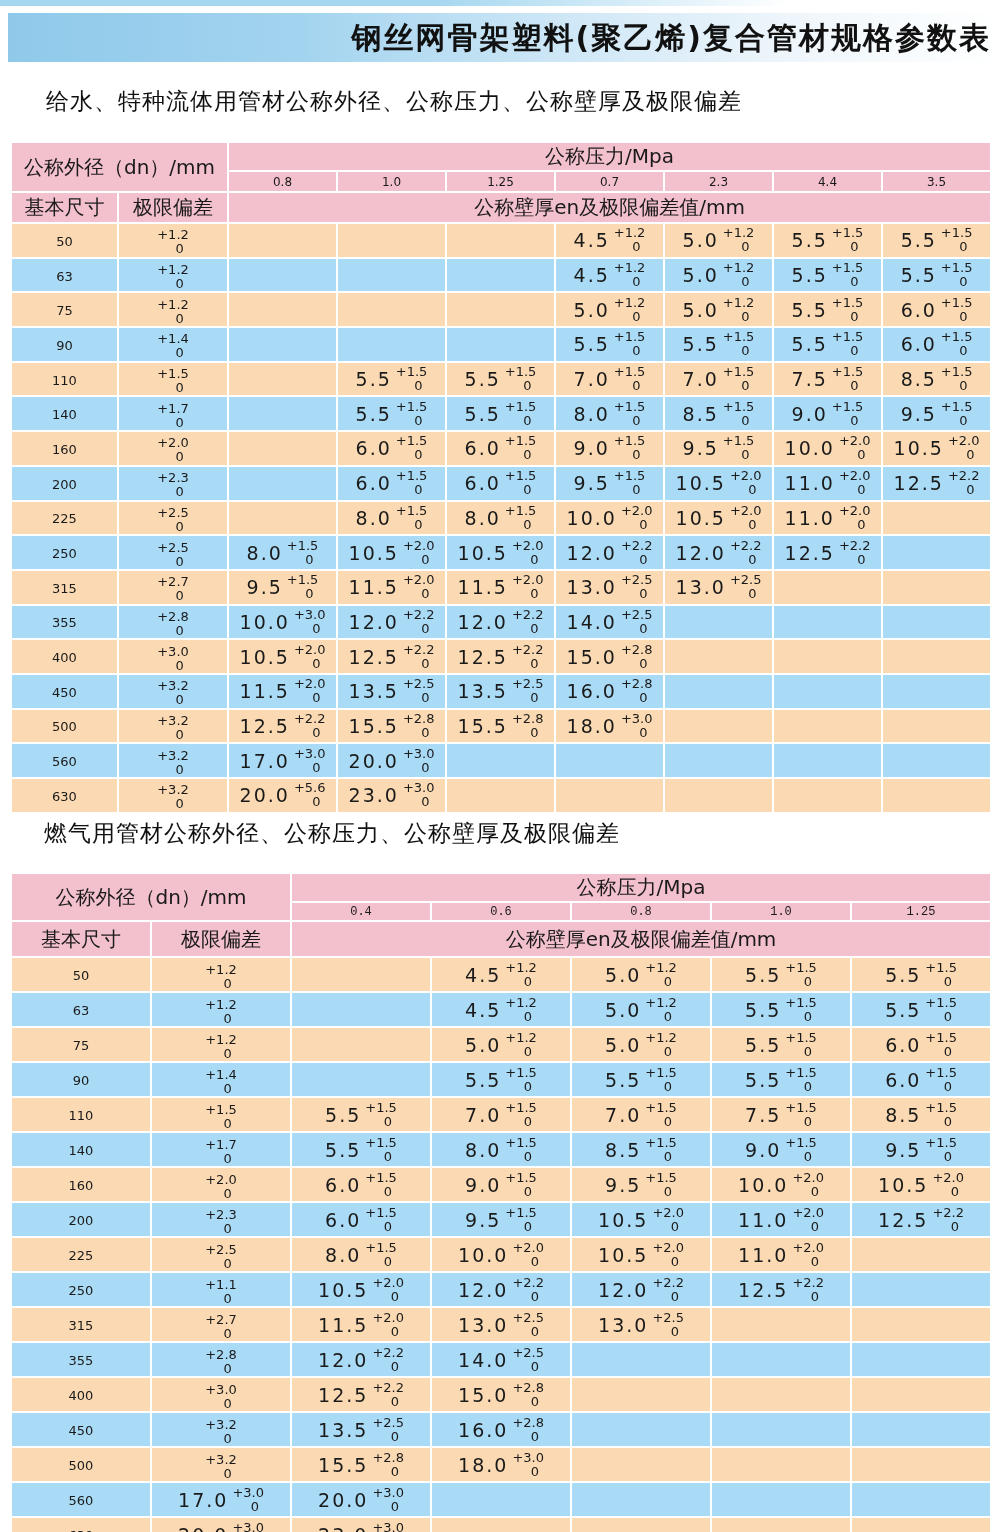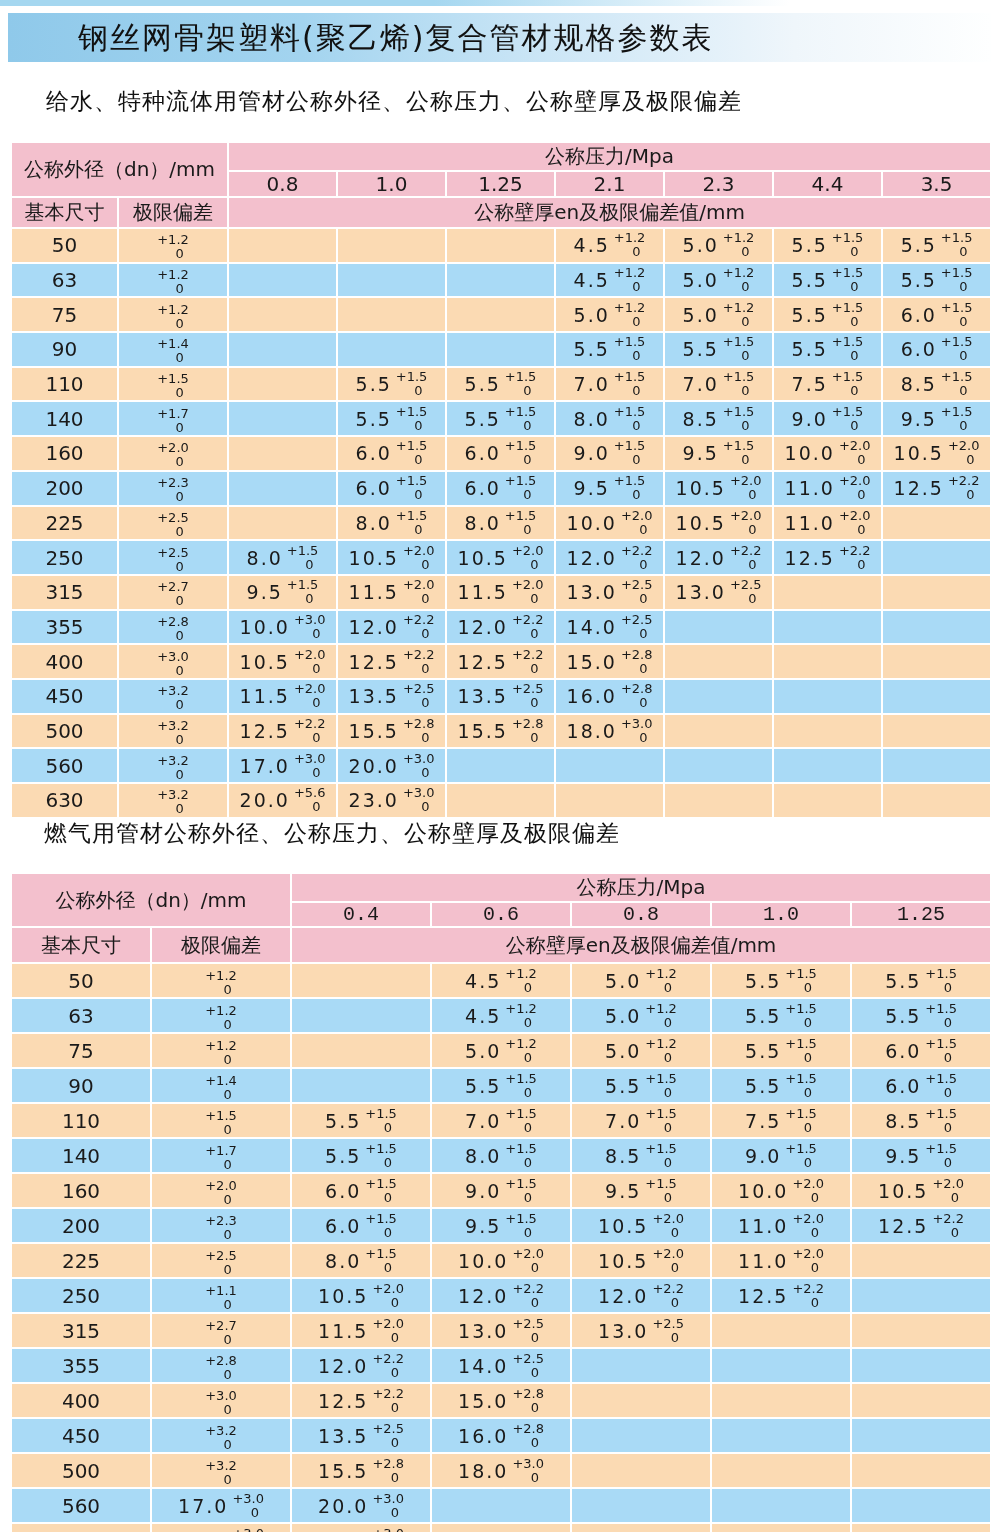--- a/index.html
+++ b/index.html
@@ -10,51 +10,51 @@
   }
   .top-strip{
     position:absolute;left:0;top:0;width:790px;height:6px;
     background:linear-gradient(to right,#A5D7F0 0%,#A5D7F0 55%,rgba(255,255,255,0) 100%);
   }
   .banner{
     position:absolute;left:8px;top:13px;width:983px;height:49px;
     background:linear-gradient(90deg,#8FC9EA 0%,#A3D4EF 30%,#CCE6F6 55%,#EFF6FB 80%,#FEFFFF 100%);
   }
   .banner .page-title{
-    display:block;line-height:49px;text-align:left;padding-left:70px;
-    font-size:30px;font-weight:normal;letter-spacing:2px;color:#111;
+    display:block;line-height:49px;text-align:right;padding-left:70px;
+    font-size:30px;font-weight:bold;letter-spacing:2px;color:#111;
     white-space:nowrap;
   }
   .section-title{
     position:absolute;font-size:23px;font-weight:normal;color:#111;
     white-space:nowrap;letter-spacing:1px;
   }
   .section-title.water{left:46px;top:86px;}
   .section-title.gas{left:44px;top:818px;}
   .tablewrap{position:absolute;left:10px;margin-top:19px;}
   .tablewrap.t1{top:122px;}
   .tablewrap.t2{top:853px;}
   table{border-collapse:collapse;table-layout:fixed;width:980px;}
   td{
     border:2px solid #ffffff;text-align:center;vertical-align:middle;
     padding:0;overflow:hidden;
   }
   thead td{background:#F3C0CD;font-size:20px;}
-  thead td.pv{font-size:20px;}
+  thead td.pv{font-size:12px;}
   tr.peach td{background:#FBDAB3;}
   tr.blue td{background:#A9DAF6;}
   .t1 thead tr.r1{height:27px;}
   .t1 thead tr.r2{height:21px;}
   .t1 thead tr.r3{height:31px;}
   .t1 tbody tr{height:34.7px;}
   .t2 thead tr.r1{height:26px;}
   .t2 thead tr.r2{height:19px;font-family:Liberation Mono, monospace;}
   .t2 thead tr.r3{height:36px;}
   .t2 tbody tr{height:35px;}
-  .dn{font-size:20px;}
+  .dn{font-size:13px;}
   .cw{display:inline-flex;align-items:center;justify-content:center;gap:4px;}
   .val{font-size:19px;letter-spacing:2px;}
   .tol{display:inline-block;text-align:right;font-size:13px;line-height:14px;font-weight:normal;}
   .tt,.tb{display:block;}
   .tb{padding-right:5px;}
 </style>
 </head>
 <body>
 
 <div class="top-strip"></div>
@@ -80,21 +80,21 @@
     </colgroup>
     <thead>
       <tr class="r1">
         <td colspan="2" rowspan="2">公称外径（dn）/mm</td>
         <td colspan="7">公称压力/Mpa</td>
       </tr>
       <tr class="r2">
         <td class="pv">0.8</td>
         <td class="pv">1.0</td>
         <td class="pv">1.25</td>
-        <td class="pv">2.1</td>
+        <td class="pv">0.7</td>
         <td class="pv">2.3</td>
         <td class="pv">4.4</td>
         <td class="pv">3.5</td>
       </tr>
       <tr class="r3">
         <td>基本尺寸</td>
         <td>极限偏差</td>
         <td colspan="7">公称壁厚en及极限偏差值/mm</td>
       </tr>
     </thead>

